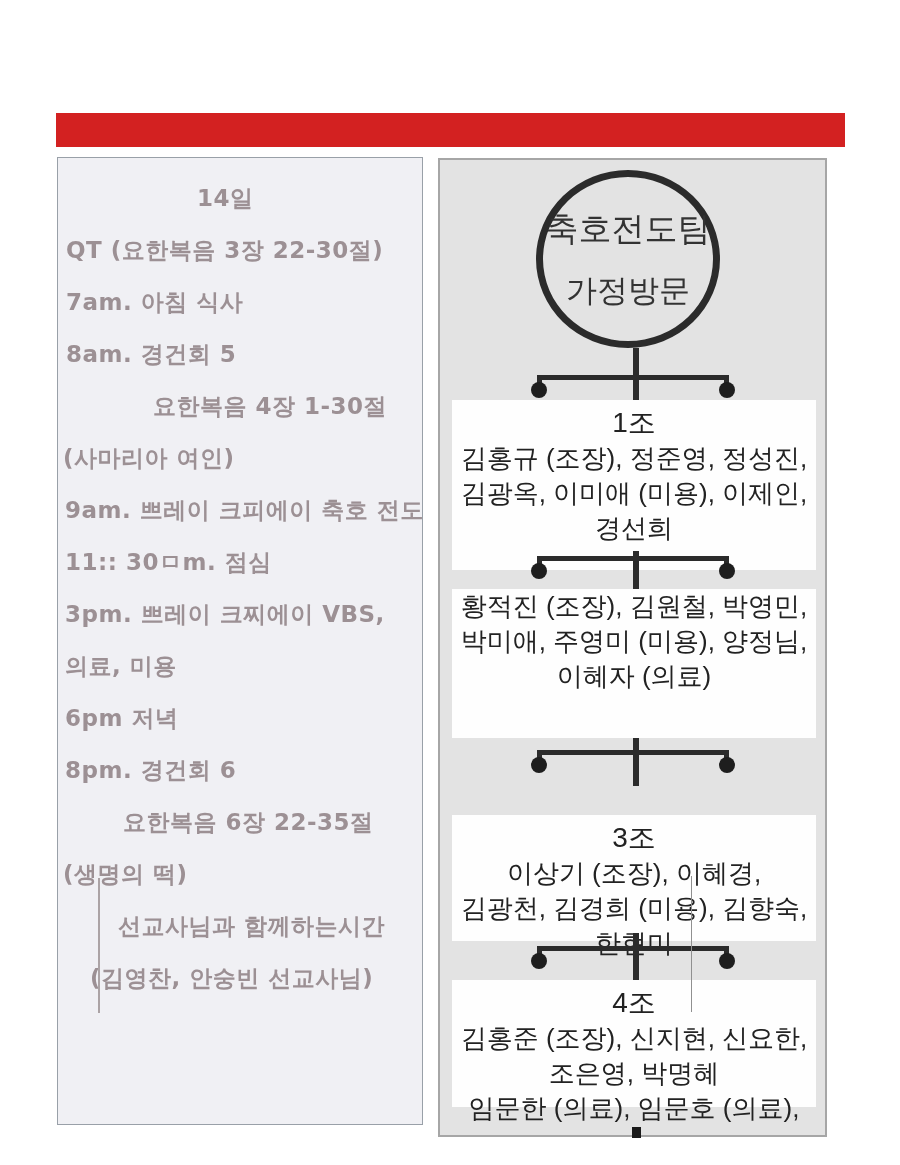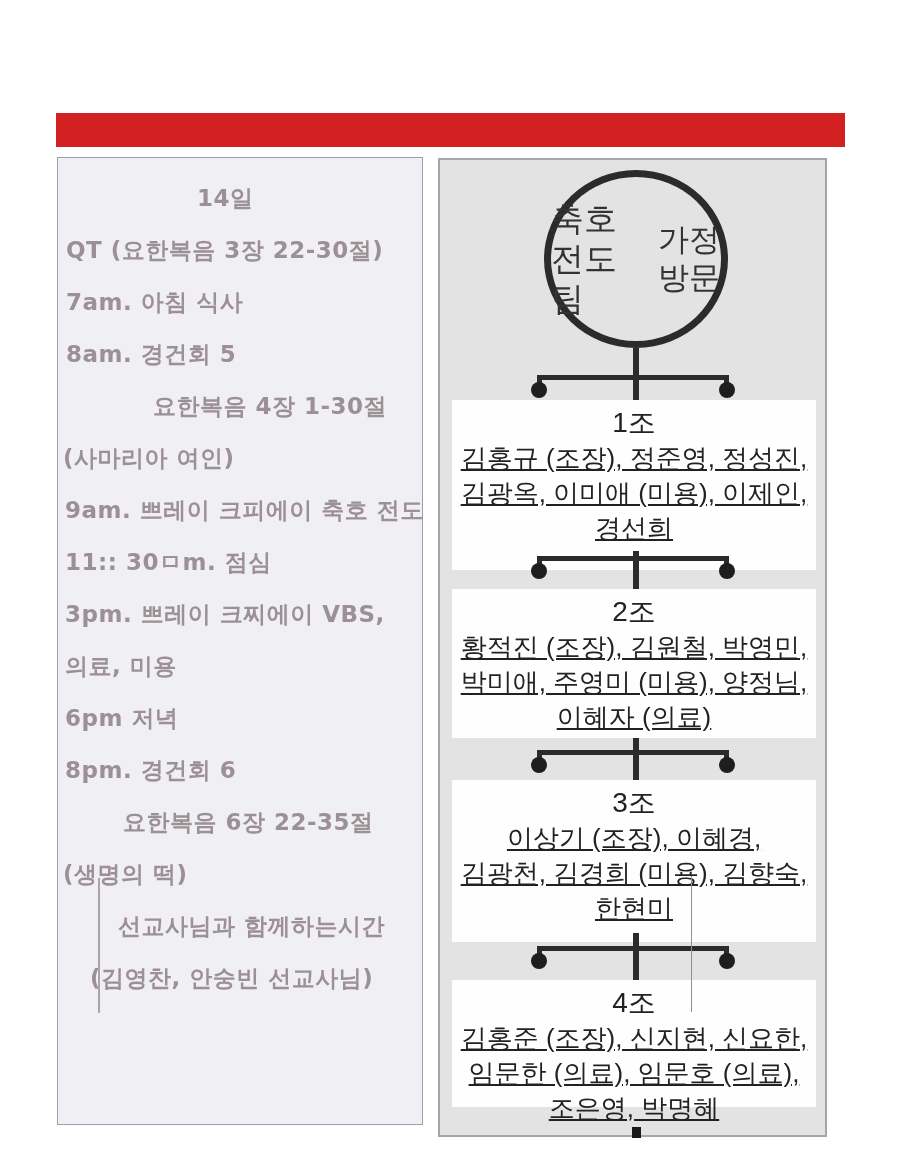--- a/index.html
+++ b/index.html
@@ -24,43 +24,43 @@
     font-size:23px; color:#9c9094; letter-spacing:0.5px;
   }
   .sched-vline { position:absolute; left:40px; top:720px; width:2px; height:135px; background:#aba3a5; }
 
   
   .org-panel {
     position:absolute; left:438px; top:158px; width:389px; height:979px;
     background:#e3e3e3; border:2px solid #a6a6a6; box-sizing:border-box;
   }
   .root-circle {
-    position:absolute; left:104px; top:10px; width:170px; height:164px;
+    position:absolute; left:96px; top:10px; width:170px; height:164px;
     border:7px solid #2b2b2b; border-radius:50%;
-    display:flex; flex-direction:row; align-items:center; justify-content:center;gap:23px;
+    display:flex; flex-direction:column; align-items:center; justify-content:center;gap:23px;
   }
   .root-l1 { font-size:33px; color:#333333; line-height:40px; }
   .root-l2 { font-size:31px; color:#333333; line-height:38px; }
 
   .conn { position:absolute; left:0; width:100%; }
   .c-stem { position:absolute; left:193px; top:0; width:6px; height:100%; background:#2b2b2b; }
   .c-bar  { position:absolute; left:97px; width:192px; height:5px; background:#2b2b2b; }
   .c-endv { position:absolute; width:5px; height:14px; background:#2b2b2b; }
   .c-endv.left  { left:97px; }
   .c-endv.right { left:284px; }
   .c-dot  { position:absolute; width:16px; height:16px; border-radius:50%; background:#1e1e1e; }
   .c-dot.left  { left:91px; }
   .c-dot.right { left:279px; }
 
   .gbox {
     position:absolute; left:12px; width:364px; background:#fefefe;
     text-align:center; color:#222222;
   }
   .gtitle { font-size:28px; line-height:36px; margin-top:5px; }
-  .gline  { font-size:26px; line-height:35px; white-space:nowrap;text-decoration:underline; }
+  .gline  { font-size:26px; line-height:35px; white-space:nowrap; }
 
   .stub { position:absolute; left:192px; top:967px; width:9px; height:11px; background:#1a1a1a; }
   .org-vline { position:absolute; left:251px; top:716px; width:1px; height:136px; background:#909090; }
 </style>
 </head>
 <body>
 
 <div class="red-bar"></div>
 
 <div class="sched-panel">
@@ -111,53 +111,52 @@
   <div class="conn" style="top:391px; height:40px">
     <div class="c-stem"></div>
     <div class="c-bar" style="top:5px"></div>
     <div class="c-endv left" style="top:5px"></div>
     <div class="c-endv right" style="top:5px"></div>
     <div class="c-dot left" style="top:12px"></div>
     <div class="c-dot right" style="top:12px"></div>
   </div>
 
   <div class="gbox" style="top:429px; height:149px">
-    <div class="gtitle">2조</div>
     <div class="gline">황적진 (조장), 김원철, 박영민,</div>
     <div class="gline">박미애, 주영미 (미용), 양정님,</div>
     <div class="gline">이혜자 (의료)</div>
   </div>
 
   <div class="conn" style="top:578px; height:48px">
     <div class="c-stem"></div>
     <div class="c-bar" style="top:12px"></div>
     <div class="c-endv left" style="top:12px"></div>
     <div class="c-endv right" style="top:12px"></div>
     <div class="c-dot left" style="top:19px"></div>
     <div class="c-dot right" style="top:19px"></div>
   </div>
 
-  <div class="gbox" style="top:620px; height:162px">
+  <div class="gbox" style="top:655px; height:126px">
     <div class="gtitle">3조</div>
     <div class="gline">이상기 (조장), 이혜경,</div>
     <div class="gline">김광천, 김경희 (미용), 김향숙,</div>
     <div class="gline">한현미</div>
   </div>
 
   <div class="conn" style="top:773px; height:49px">
     <div class="c-stem"></div>
     <div class="c-bar" style="top:13px"></div>
     <div class="c-endv left" style="top:13px"></div>
     <div class="c-endv right" style="top:13px"></div>
     <div class="c-dot left" style="top:20px"></div>
     <div class="c-dot right" style="top:20px"></div>
   </div>
 
   <div class="gbox" style="top:820px; height:127px">
     <div class="gtitle">4조</div>
     <div class="gline">김홍준 (조장), 신지현, 신요한,</div>
+    <div class="gline">조은영, 박명혜</div>
     <div class="gline">임문한 (의료), 임문호 (의료),</div>
-    <div class="gline">조은영, 박명혜</div>
   </div>
 
   <div class="stub"></div>
   <div class="org-vline"></div>
 </div>
 
 </body></html>

